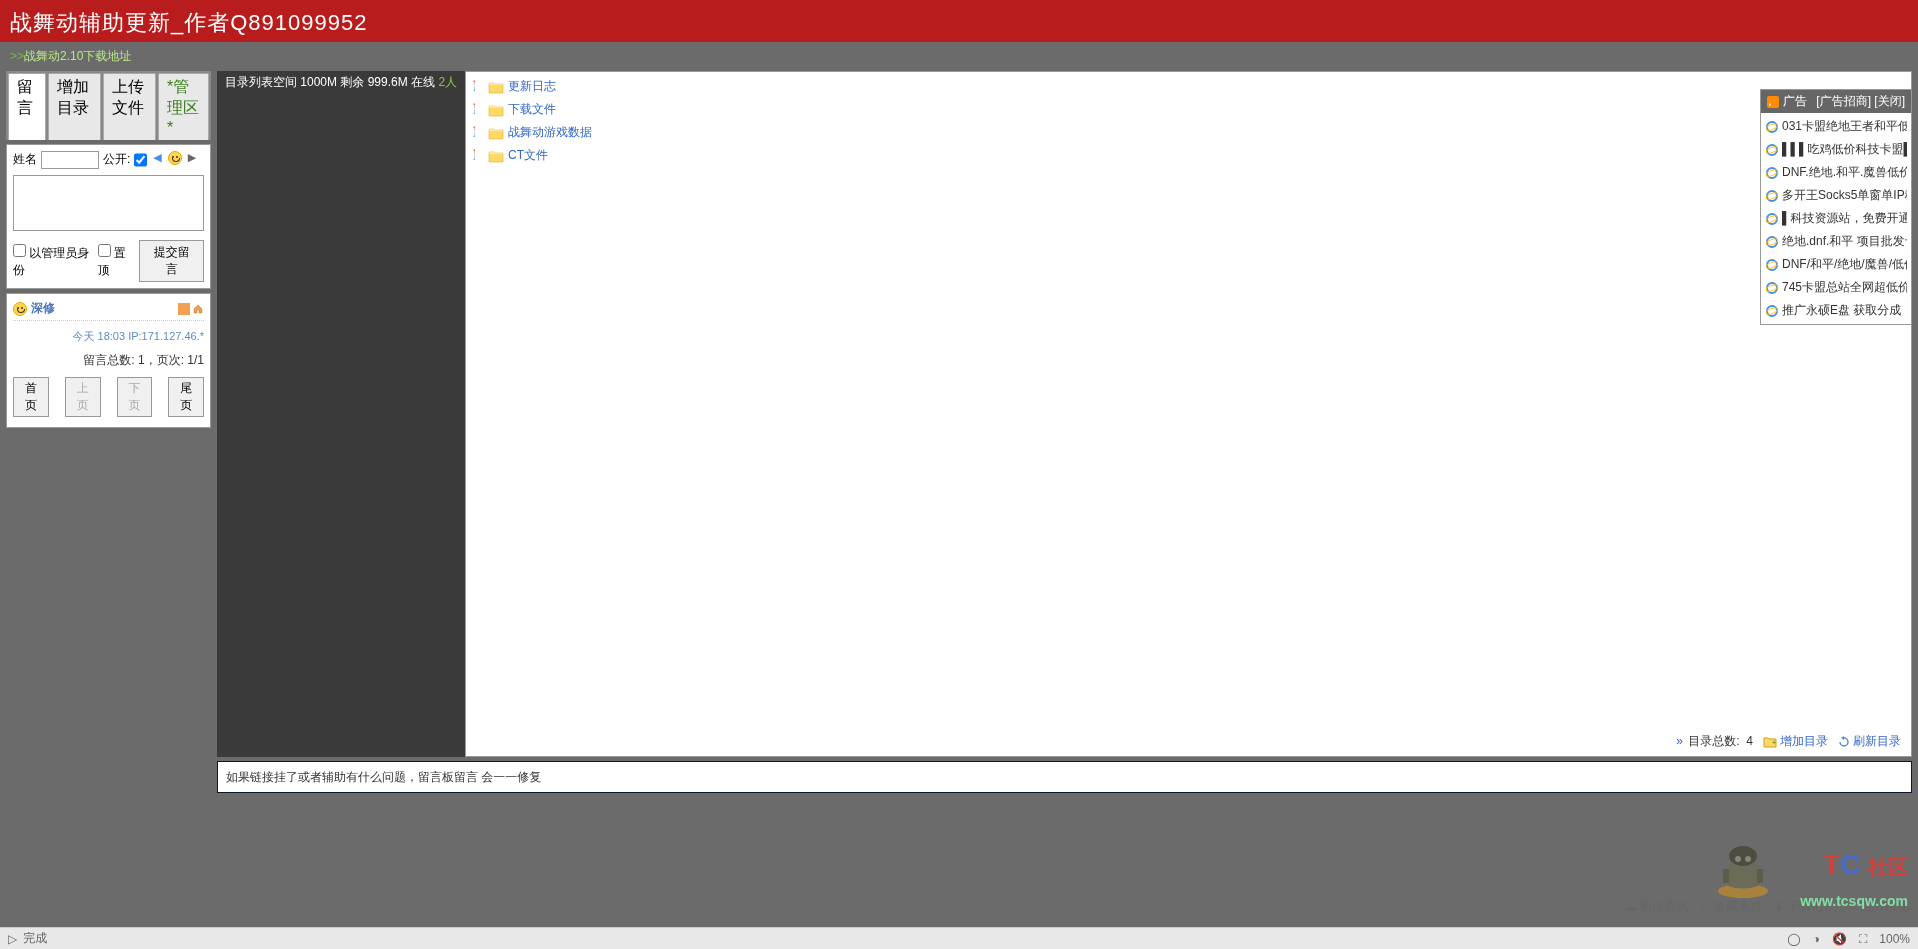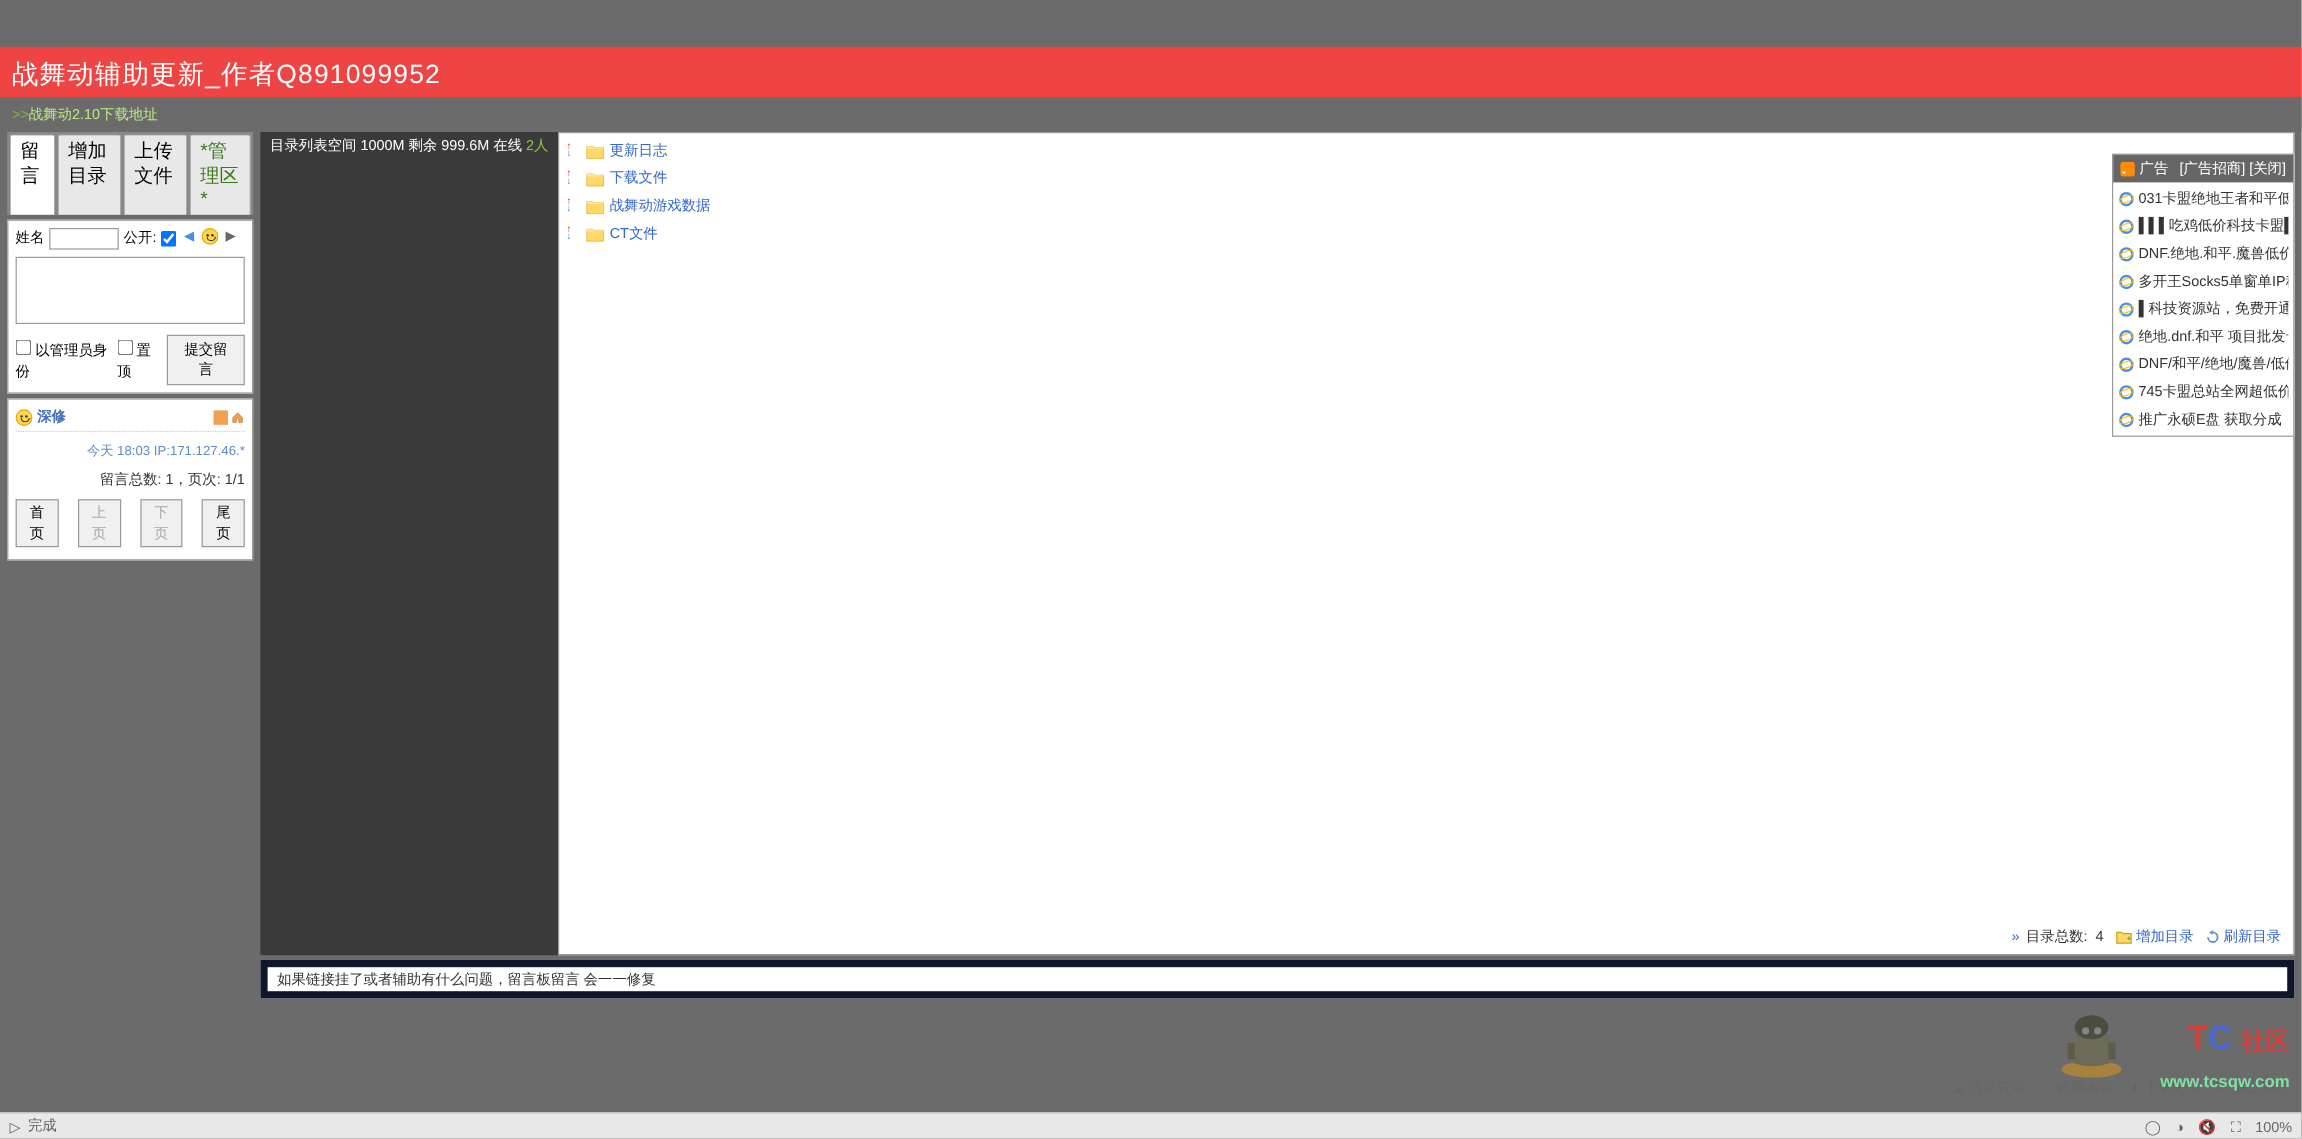--- a/index.html
+++ b/index.html
@@ -1,17 +1,17 @@
 <!DOCTYPE html>
 <html><head>
 <meta charset="utf-8">
 <style>
 * { margin: 0; padding: 0; box-sizing: border-box; }
 body { font-family: "Microsoft YaHei", "SimSun", Arial, sans-serif; font-size: 12px; background: #6b6b6b; width: 1918px; height: 949px; overflow: hidden; position: relative; }
-.header { background: #ef4444; color: #fff; padding: 8px 10px 4px; margin-top: 39px; }
+.header { background: #b91c1c; color: #fff; padding: 8px 10px 4px; }
 .header h1 { font-size: 22px; font-weight: normal; letter-spacing: 1px; }
 .subheader { background: #6b6b6b; padding: 6px 10px; color: #b8e986; font-size: 12px; }
 .subheader .arrows { color: #7cb342; }
 .subheader a { color: #b8e986; text-decoration: none; }
 .main-container { display: flex; padding: 0 6px; gap: 6px; height: 686px; position: relative; }
 .left-panel { width: 205px; display: flex; flex-direction: column; gap: 4px; }
 .tabs-row { display: flex; gap: 2px; background: #888; padding: 2px 2px 0; }
 .tab { padding: 3px 8px; background: #e8e8e8; border: 1px solid #aaa; border-bottom: none; cursor: pointer; font-size: 16px; border-radius: 2px 2px 0 0; }
 .tab.active { background: #fff; }
 .tab.admin { color: #3a7a1a; }
@@ -62,21 +62,21 @@
 .ad-panel { position: absolute; top: 18px; right: 0; width: 152px; background: #fff; border: 1px solid #999; z-index: 10; }
 .ad-header { background: #666; color: #fff; padding: 3px 6px; display: flex; align-items: center; gap: 4px; font-size: 12px; }
 .rss-icon { width: 12px; height: 12px; background: #ff8c00; display: inline-block; border-radius: 2px; position: relative; }
 .rss-icon::after { content: ''; position: absolute; bottom: 2px; left: 2px; width: 2px; height: 2px; background: #fff; border-radius: 50%; box-shadow: 0 0 0 2px #ff8c00, 0 0 0 3px #fff, 0 0 0 5px #ff8c00, 0 0 0 6px #fff; clip-path: polygon(0 0, 100% 0, 100% 100%, 0 100%); }
 .ad-header-right { margin-left: auto; cursor: pointer; }
 .ad-list { padding: 2px; }
 .ad-item { display: flex; align-items: center; gap: 3px; padding: 3px 2px; cursor: pointer; }
 .ie-icon { width: 14px; height: 14px; display: inline-block; }
 .ie-icon svg { width: 14px; height: 14px; }
 .ad-text { color: #333; font-size: 12px; white-space: nowrap; overflow: hidden; }
-.bottom-bar { background: #fff; border: 6px solid #0f172a; margin: 4px 6px 0 217px; padding: 6px 8px; color: #333; height: 32px; display: flex; align-items: center; }
+.bottom-bar { background: #fff; border: 1px solid #0f172a; margin: 4px 6px 0 217px; padding: 6px 8px; color: #333; height: 32px; display: flex; align-items: center; }
 .footer-toolbar { position: absolute; bottom: 34px; right: 10px; color: #666; font-size: 12px; display: flex; gap: 12px; align-items: center; }
 .footer-toolbar span { cursor: pointer; display: flex; align-items: center; gap: 3px; }
 .status-bar { position: absolute; bottom: 0; left: 0; right: 0; height: 22px; background: #e8e8e8; border-top: 1px solid #ccc; display: flex; align-items: center; padding: 0 8px; gap: 6px; color: #666; font-size: 12px; }
 .status-right { margin-left: auto; display: flex; align-items: center; gap: 12px; }
 .watermark-logo { position: absolute; bottom: 40px; right: 10px; width: 200px; height: 90px; pointer-events: none; opacity: 0.88; }
 .watermark-text { position: absolute; top: 30px; right: 0; font-family: "Arial Black", sans-serif; font-size: 28px; font-weight: 900; color: #e53935; }
 .watermark-text .blue { color: #4169e1; }
 .watermark-text .cn { font-size: 20px; color: #e53935; }
 .watermark-url { position: absolute; bottom: 0; right: 0; font-size: 14px; font-weight: bold; color: #86efac; font-family: Arial, sans-serif; }
 .watermark-soldier { position: absolute; left: 0; bottom: 8px; width: 70px; height: 70px; }

